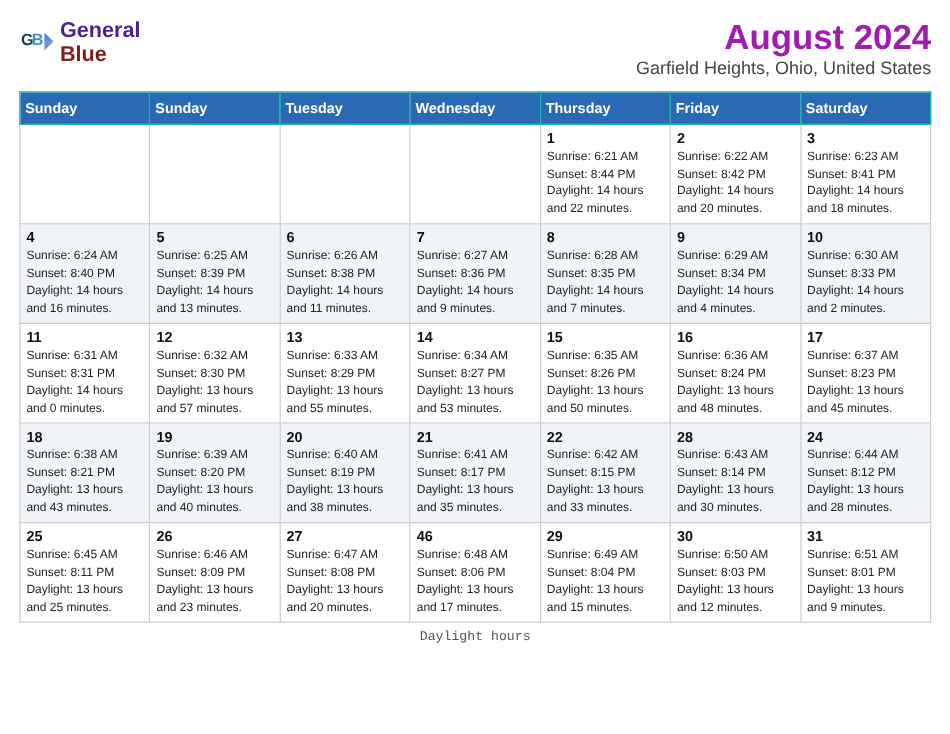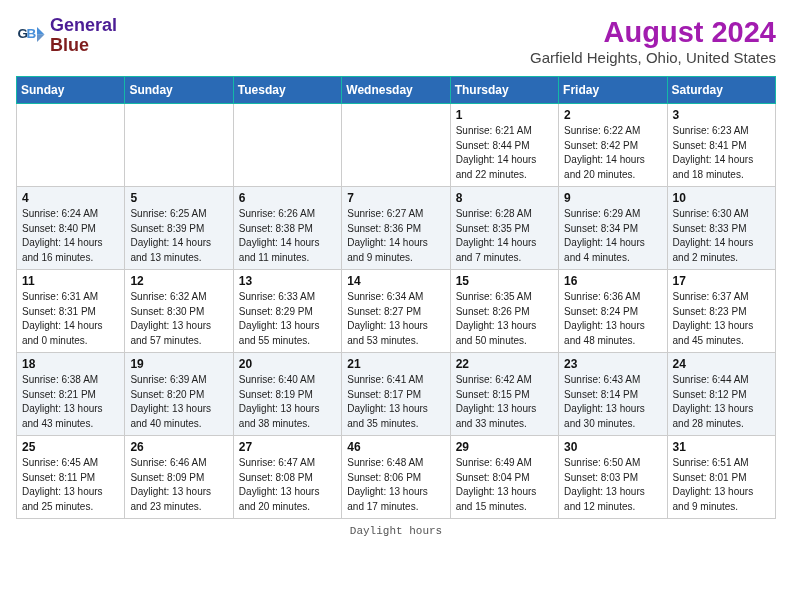--- a/index.html
+++ b/index.html
@@ -225,21 +225,21 @@
         </td>
         <td>
           <div class="day-number">21</div>
           <div class="day-info">Sunrise: 6:41 AM<br>Sunset: 8:17 PM<br>Daylight: 13 hours and 35 minutes.</div>
         </td>
         <td>
           <div class="day-number">22</div>
           <div class="day-info">Sunrise: 6:42 AM<br>Sunset: 8:15 PM<br>Daylight: 13 hours and 33 minutes.</div>
         </td>
         <td>
-          <div class="day-number">23</div>
+          <div class="day-number">28</div>
           <div class="day-info">Sunrise: 6:43 AM<br>Sunset: 8:14 PM<br>Daylight: 13 hours and 30 minutes.</div>
         </td>
         <td>
           <div class="day-number">24</div>
           <div class="day-info">Sunrise: 6:44 AM<br>Sunset: 8:12 PM<br>Daylight: 13 hours and 28 minutes.</div>
         </td>
       </tr>
       <tr>
         <td>
           <div class="day-number">25</div>

